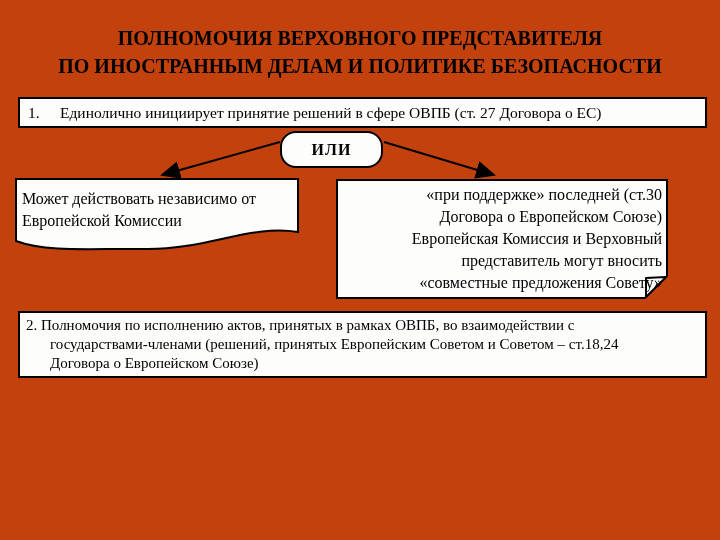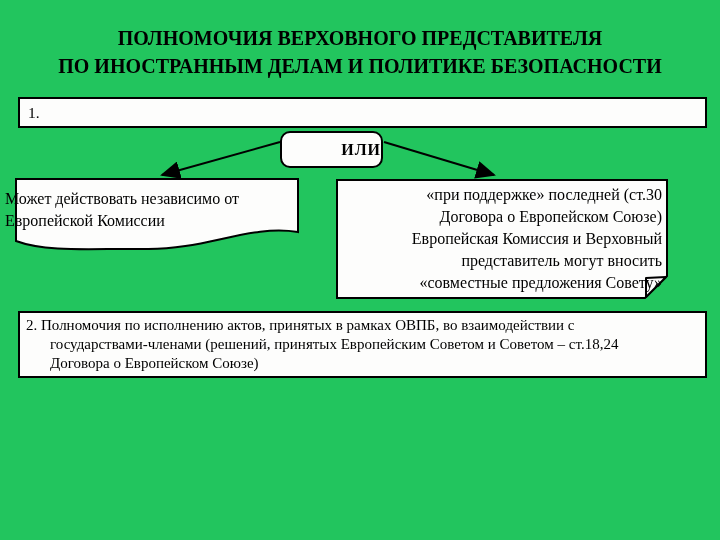--- a/index.html
+++ b/index.html
@@ -1,59 +1,60 @@
 <!DOCTYPE html>
 <html><head>
 <meta charset="utf-8">
 <style>
   html,body{margin:0;padding:0;background:#e8e8e8;}
   .canvas{
-    position:relative;width:720px;height:540px;background:#22c55e;
+    position:relative;width:720px;height:540px;background:#c2410c;
     font-family:"Liberation Serif","DejaVu Serif",serif;color:#000;overflow:hidden;
   }
   .title{
     position:absolute;top:24px;left:0;width:720px;text-align:center;
     font-weight:bold;font-size:20px;line-height:28px;white-space:pre-line;
   }
   .item1-box{
     position:absolute;left:18px;top:97px;width:689px;height:31px;
     border:2px solid #000;box-sizing:border-box;display:flex;align-items:center;
     font-size:15.5px;background:#fdfdfc;
   }
   .item1-num{display:inline-block;width:40px;padding-left:8px;box-sizing:border-box;}
   .or-box{
     position:absolute;left:280px;top:131px;width:103px;height:37px;
-    border:2px solid #000;border-radius:10px;box-sizing:border-box;
-    display:flex;align-items:center;justify-content:flex-end;
+    border:2px solid #000;border-radius:16px;box-sizing:border-box;
+    display:flex;align-items:center;justify-content:center;
     font-weight:bold;font-size:16px;background:#fdfdfc;letter-spacing:1px;
   }
   .shapes{position:absolute;left:0;top:0;width:720px;height:540px;pointer-events:none;}
   .branch-text{
     position:absolute;font-size:16px;line-height:22px;white-space:pre-line;
   }
-  .branch-left-text{left:5px;top:188px;width:274px;}
+  .branch-left-text{left:22px;top:188px;width:274px;}
   .branch-right-text{left:346px;top:184px;width:316px;text-align:right;}
   .items-list{position:absolute;left:18px;top:311px;width:689px;}
   .list-item{
     border:2px solid #000;box-sizing:border-box;margin-top:-2px;background:#fdfdfc;
     font-size:15px;line-height:19px;padding:3px 24px 3px 30px;text-indent:-24px;
     white-space:pre-line;
   }
   .list-item:first-child{margin-top:0;}
 </style>
 </head>
 <body>
 
 <div class="canvas">
 
   <div class="title">ПОЛНОМОЧИЯ ВЕРХОВНОГО ПРЕДСТАВИТЕЛЯ
 ПО ИНОСТРАННЫМ ДЕЛАМ И ПОЛИТИКЕ БЕЗОПАСНОСТИ</div>
 
   <div class="item1-box">
     <span class="item1-num">1.</span>
+    <span>Единолично инициирует принятие решений в сфере ОВПБ (ст. 27 Договора о ЕС)</span>
   </div>
 
   <div class="or-box">
     <span>ИЛИ</span>
   </div>
 
   <svg class="shapes" width="720" height="540" viewBox="0 0 720 540">
     <defs>
       <marker id="ah" markerWidth="11" markerHeight="9" refX="9" refY="4.5" orient="auto">
         <path d="M0,0 L10,4.5 L0,9 z" fill="#000"></path>

